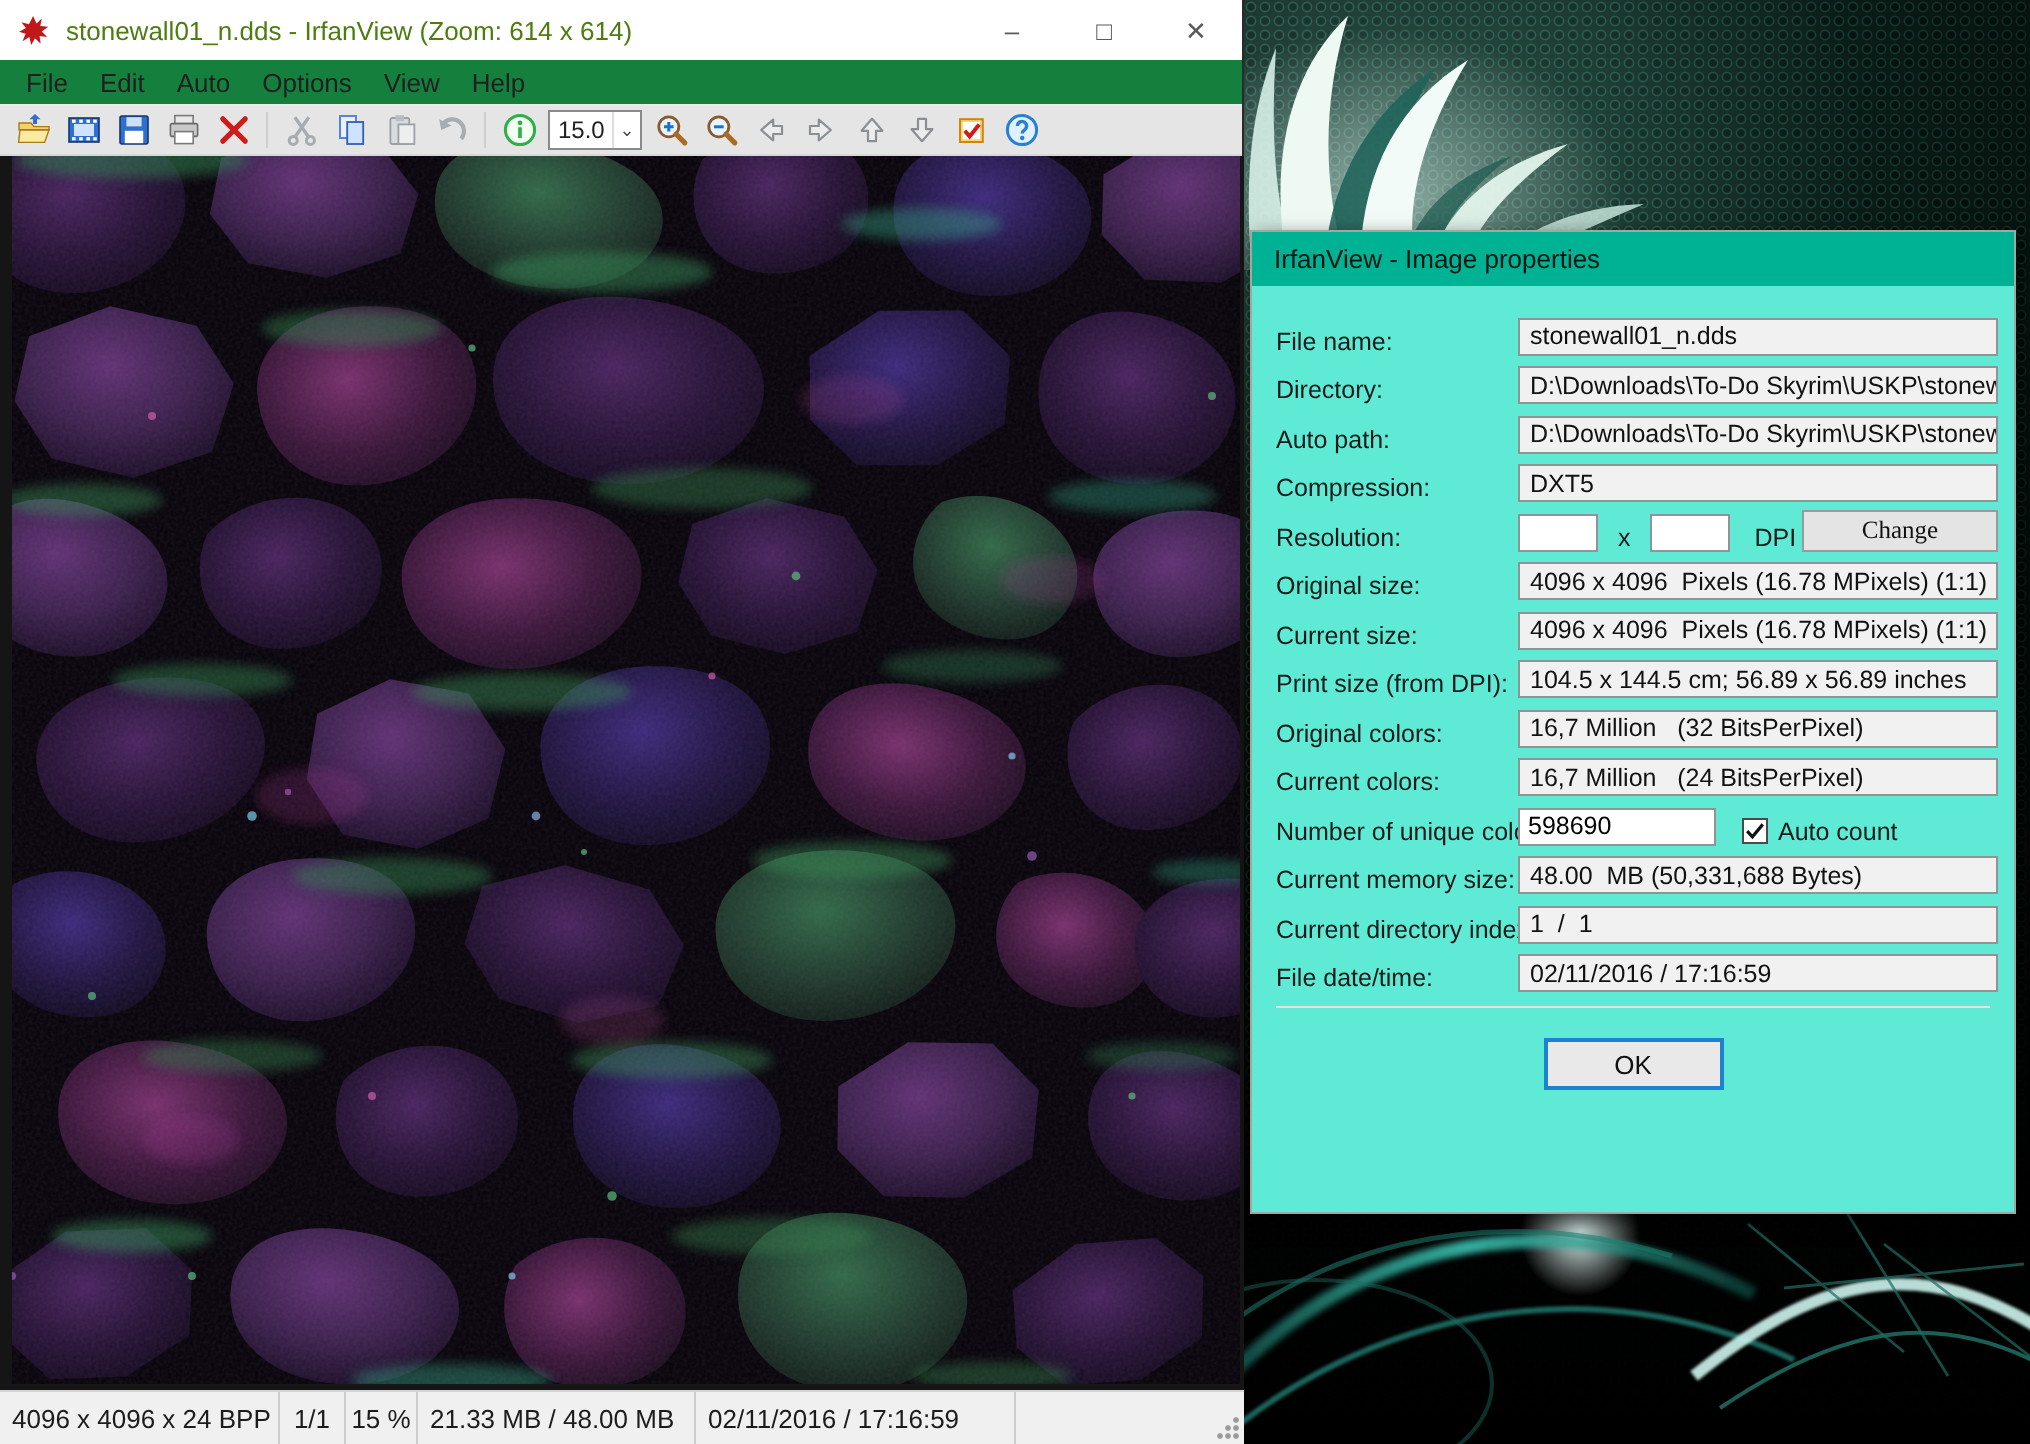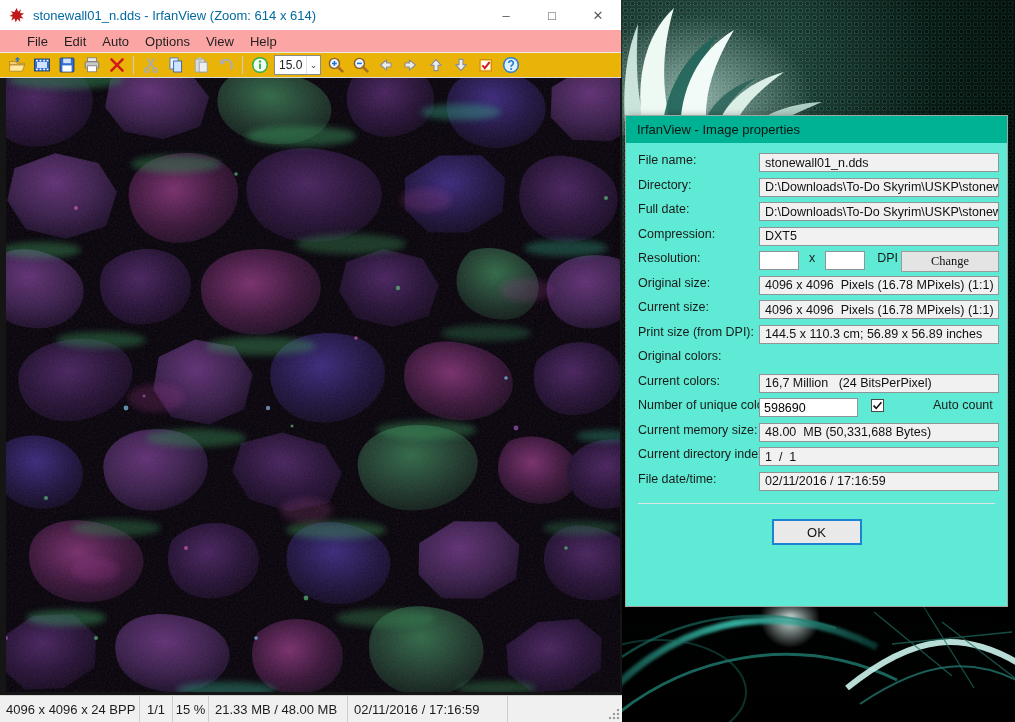--- a/index.html
+++ b/index.html
@@ -32,27 +32,27 @@
   }
   .grass-svg { position:absolute; left:0; top:0; }
   .swirl-svg { position:absolute; left:0; top:592px; }
 
   
   .iv-window {
     position:absolute; left:0; top:0; width:622px; height:722px;
     background:#ffffff; border-right:1px solid #2a2a2a;
   }
   .titlebar { height:30px; background:#fff; display:flex; align-items:center; padding-left:9px; }
-  .titlebar .title-text { font-size:13px; color:#0369a1; margin-left:7px; flex:1; white-space:nowrap; overflow:hidden; }
+  .titlebar .title-text { font-size:13px; color:#4d7c0f; margin-left:7px; flex:1; white-space:nowrap; overflow:hidden; }
   .win-btn { width:46px; height:30px; display:flex; align-items:center; justify-content:center;
     color:#5a5a5a; font-size:13px; cursor:default; }
-  .menubar { height:22px; background:#fca5a5; display:flex; align-items:center; padding-left:19px; }
+  .menubar { height:22px; background:#15803d; display:flex; align-items:center; padding-left:5px; }
   .menu-item { font-size:13px; color:#1f1f1f; padding:2px 8px; }
   .toolbar {
-    height:26px; background:#eab308; border-top:1px solid #eaeaea; border-bottom:1px solid #d8d8d8;
+    height:26px; background:#e5e5e5; border-top:1px solid #eaeaea; border-bottom:1px solid #d8d8d8;
     display:flex; align-items:center; padding-left:4px;
   }
   .tbtn { width:25px; height:23px; display:flex; align-items:center; justify-content:center; }
   .tsep { width:1px; height:18px; background:#cdcdcd; margin:0 4px; }
   .zoom-combo {
     width:47px; height:20px; background:#fff; border:1px solid #8a8a8a;
     display:flex; align-items:center; font-size:12px; color:#222; margin:0 2px; padding-left:4px;
     overflow:hidden; white-space:nowrap;
   }
   .zoom-combo .chev {
@@ -83,38 +83,38 @@
   
   .dialog {
     position:absolute; left:625px; top:115px; width:383px; height:492px;
     background:#5eead4; border:1px solid #9fa8a3; box-shadow:2px 3px 9px rgba(0,0,0,.55);
   }
   .dlg-title {
     height:27px; background:#00b294; display:flex; align-items:center;
     padding-left:11px; font-size:13px; color:#0a1512;
   }
   .dlg-body { padding:10px 8px 0 12px; }
-  .drow { display:flex; align-items:flex-start; height:24.5px; }
+  .drow { display:flex; align-items:flex-end; height:24.5px; }
   .dlabel { width:121px; flex:none; font-size:12.5px; color:#1a1a1a; white-space:nowrap; }
   .fbox {
     flex:1; height:19px; background:#f1f1f1; border:1px solid #8f9496;
     font-size:12.5px; color:#111; display:flex; align-items:center; padding-left:5px;
     white-space:pre; overflow:hidden;
   }
   .res-input { width:40px; height:19px; background:#fff; border:1px solid #8f9496; font-size:12.5px;
     font-family:"Liberation Sans",sans-serif; padding-left:3px; }
   .res-x { font-size:12.5px; color:#1a1a1a; margin:0 10px; }
   .res-dpi { font-size:12.5px; color:#1a1a1a; margin-left:12px; }
   .change-btn {
     margin-left:auto; width:98px; height:21px; background:#e4e4e4; border:1px solid #9a9a9a;
     font-size:12.5px; color:#111; display:flex; align-items:center; justify-content:center;font-family:Liberation Serif, serif;
   }
   .uniq-input { width:99px; height:19px; background:#fff; border:1px solid #8f9496; font-size:12.5px;
     font-family:"Liberation Sans",sans-serif; padding-left:4px; }
-  .chk-wrap { display:flex; align-items:center; margin-left:13px;gap:44px; }
+  .chk-wrap { display:flex; align-items:center; margin-left:13px; }
   .checkbox { width:13px; height:13px; background:#fff; border:1px solid #4a4a4a;
     display:flex; align-items:center; justify-content:center; }
   .chk-label { font-size:12.5px; color:#1a1a1a; margin-left:5px; }
   .dlg-footer { border-top:1px solid #e2e2e2; margin:7px 4px 0 0; padding-top:15px; display:flex; justify-content:center; }
   .ok-btn {
     width:90px; height:26px; background:#e9e9e9; border:2px solid #1d82d2;
     font-size:13px; color:#111; display:flex; align-items:center; justify-content:center;
   }
 
   svg { display:block; }
@@ -480,21 +480,21 @@
 
       <div class="drow">
         <span class="dlabel">File name:</span>
         <div class="fbox">stonewall01_n.dds</div>
       </div>
       <div class="drow">
         <span class="dlabel">Directory:</span>
         <div class="fbox">D:\Downloads\To-Do Skyrim\USKP\stonewall01'</div>
       </div>
       <div class="drow">
-        <span class="dlabel">Full date:</span>
+        <span class="dlabel">Auto path:</span>
         <div class="fbox">D:\Downloads\To-Do Skyrim\USKP\stonewall01'</div>
       </div>
       <div class="drow">
         <span class="dlabel">Compression:</span>
         <div class="fbox">DXT5</div>
       </div>
       <div class="drow">
         <span class="dlabel">Resolution:</span>
         <input class="res-input" value="" style="">
         <span class="res-x">x</span>
@@ -505,24 +505,25 @@
       <div class="drow">
         <span class="dlabel">Original size:</span>
         <div class="fbox">4096 x 4096  Pixels (16.78 MPixels) (1:1)</div>
       </div>
       <div class="drow">
         <span class="dlabel">Current size:</span>
         <div class="fbox">4096 x 4096  Pixels (16.78 MPixels) (1:1)</div>
       </div>
       <div class="drow">
         <span class="dlabel">Print size (from DPI):</span>
-        <div class="fbox">144.5 x 110.3 cm; 56.89 x 56.89 inches</div>
+        <div class="fbox">104.5 x 144.5 cm; 56.89 x 56.89 inches</div>
       </div>
       <div class="drow">
         <span class="dlabel">Original colors:</span>
+        <div class="fbox">16,7 Million   (32 BitsPerPixel)</div>
       </div>
       <div class="drow">
         <span class="dlabel">Current colors:</span>
         <div class="fbox">16,7 Million   (24 BitsPerPixel)</div>
       </div>
       <div class="drow">
         <span class="dlabel">Number of unique colors:</span>
         <input class="uniq-input" value="598690" style="">
         <span class="chk-wrap">
           <span class="checkbox">

